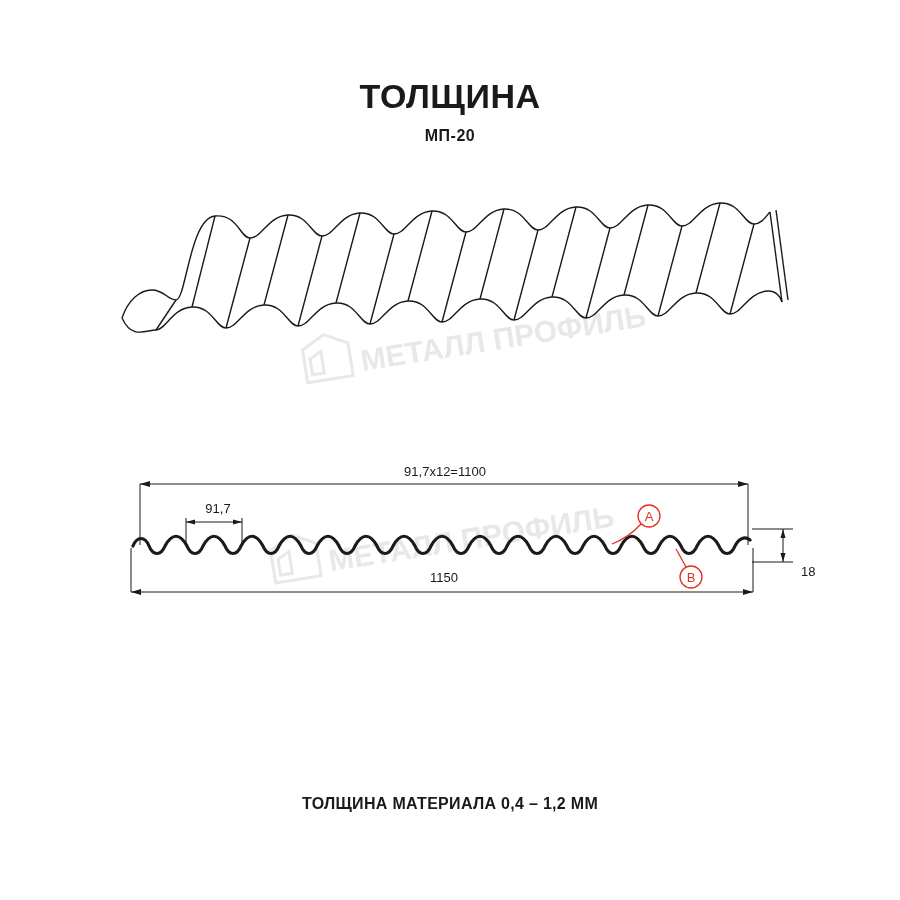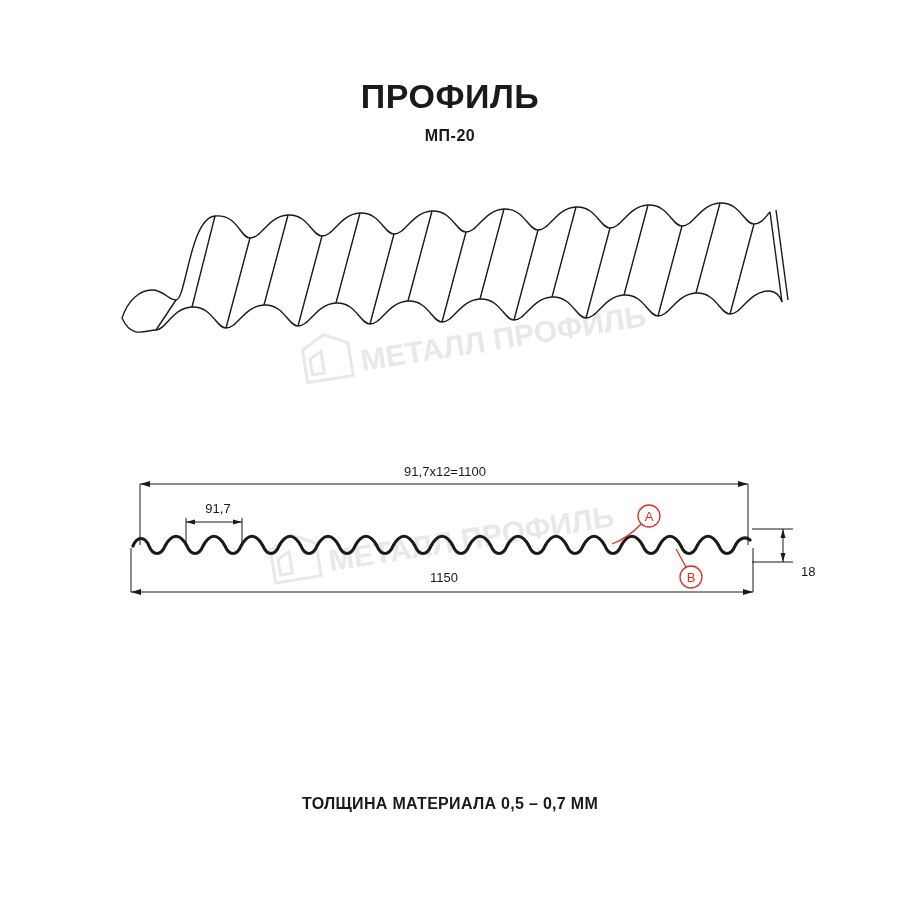--- a/index.html
+++ b/index.html
@@ -82,21 +82,21 @@
     font-size: 13px;
     fill: #e03020;
   }
 </style>
 </head>
 <body>
 
 <div class="page">
 
   <div class="title-block">
-    <div class="title-main">ПРОФИЛЬ</div>
+    <div class="title-main">ТОЛЩИНА</div>
     <div class="title-sub">МП-20</div>
   </div>
 
   <svg class="drawing" viewBox="0 0 900 900" xmlns="http://www.w3.org/2000/svg">
 
     <g transform="rotate(-9 480 320)">
 
       <g stroke="#e8e8e8" stroke-width="3" fill="none">
         <path d="M300 322 L300 355 L346 355 L346 322 L323 310 Z"></path>
         <path d="M306 348 L306 332 L318 326 L318 348 Z"></path>
@@ -263,15 +263,15 @@
     </g>
 
     <g>
       <circle cx="691" cy="577" r="11" fill="none" stroke="#e03020" stroke-width="1.3"></circle>
       <path d="M686 567 C682 560 679 554 676 549" fill="none" stroke="#e03020" stroke-width="1.3"></path>
       <text class="callout-text" x="691" y="582" text-anchor="middle">B</text>
     </g>
 
   </svg>
 
-  <div class="footer-note">ТОЛЩИНА МАТЕРИАЛА 0,5 – 0,7 ММ</div>
+  <div class="footer-note">ТОЛЩИНА МАТЕРИАЛА 0,4 – 1,2 ММ</div>
 
 </div>
 
 </body></html>

